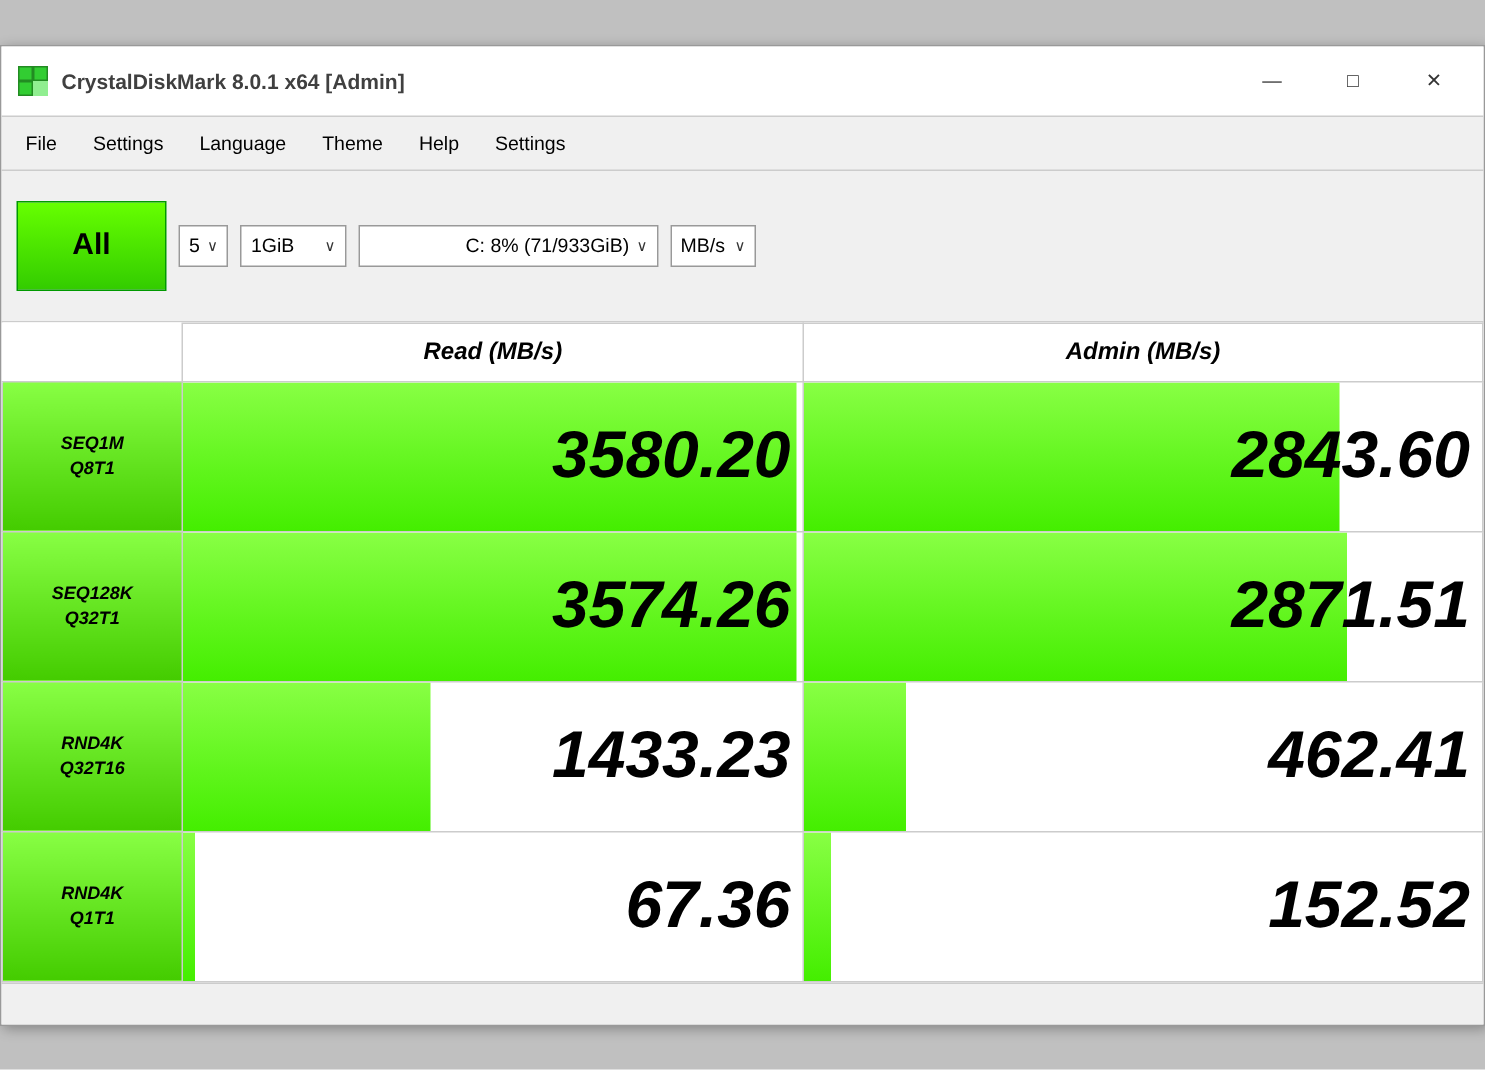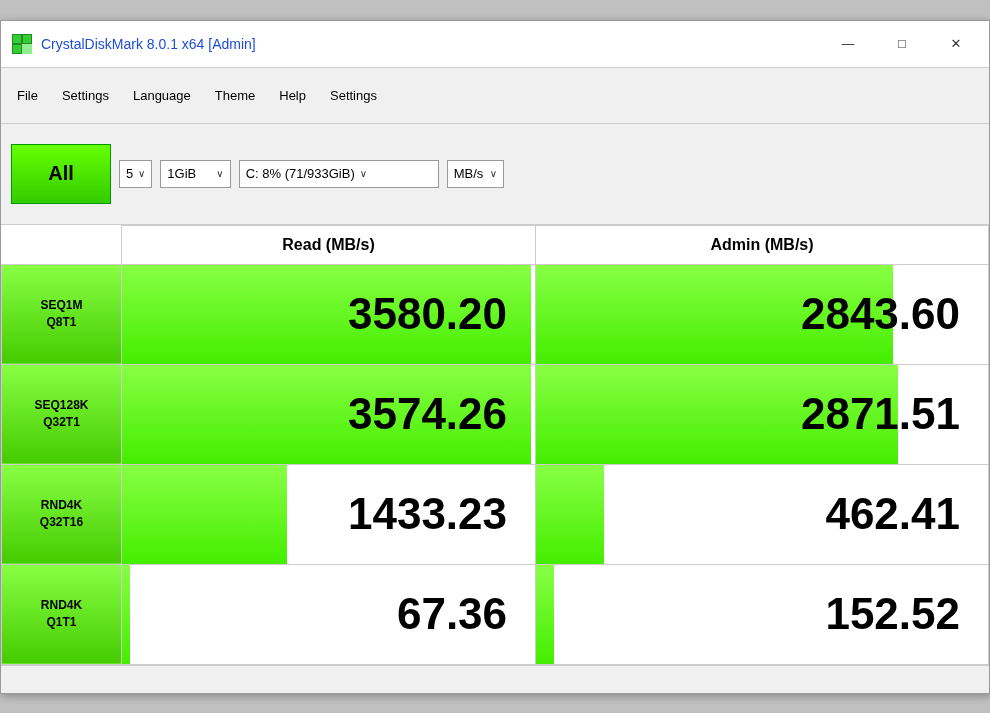--- a/index.html
+++ b/index.html
@@ -27,21 +27,22 @@
     }
     .title-bar-icon {
       width: 22px;
       height: 22px;
       margin-right: 8px;
       flex-shrink: 0;
     }
     .title-bar-text {
       flex: 1;
       font-size: 14px;
-      color: #1d4ed8;
+      color: #404040;
+      font-weight: bold;
     }
     .title-bar-controls {
       display: flex;
       gap: 8px;
       align-items: center;
     }
     .title-btn {
       width: 46px;
       height: 30px;
       border: none;
@@ -49,21 +50,21 @@
       cursor: pointer;
       font-size: 13px;
       color: #333;
       display: flex;
       align-items: center;
       justify-content: center;
     }
     .menu-bar {
       background: #f0f0f0;
       display: flex;
-      padding: 16px 6px;
+      padding: 6px 6px;
       border-bottom: 1px solid #ccc;
       gap: 4px;
     }
     .menu-item {
       padding: 4px 10px;
       font-size: 13px;
       cursor: pointer;
       border-radius: 2px;
     }
     .toolbar {
@@ -111,20 +112,21 @@
       margin-left: 4px;
       color: #333;
     }
     .main-content {
       background: #fff;
       padding: 0;
     }
     .bench-table {
       width: 100%;
       border-collapse: collapse;
+      font-style: italic;
     }
     .bench-table th, .bench-table td {
       border: 1px solid #ccc;
       text-align: center;
       vertical-align: middle;
     }
     .header-row th {
       background: #fff;
       font-weight: bold;
       font-size: 16px;
@@ -150,21 +152,21 @@
     }
     .bench-value-inner {
       position: absolute;
       bottom: 0;
       left: 0;
       right: 0;
       top: 0;
       display: flex;
       align-items: center;
       justify-content: flex-end;
-      padding-right: 28px;
+      padding-right: 8px;
     }
     .green-bar {
       position: absolute;
       bottom: 0;
       left: 0;
       height: 100%;
       background: linear-gradient(to bottom, #88ff44, #44ee00);
       z-index: 0;
     }
     .bench-value-inner span {
@@ -225,21 +227,21 @@
         <option>3</option>
       </select>
     </div>
     <div class="select-wrapper">
       <select>
         <option>1GiB</option>
         <option>512MiB</option>
         <option>2GiB</option>
       </select>
     </div>
-    <div class="select-wrapper" style="min-width:200px;">
+    <div class="select-wrapper" style="min-width:200px;justify-content:flex-end;">
       <select>
         <option>C: 8% (71/933GiB)</option>
       </select>
     </div>
     <div class="select-wrapper">
       <select>
         <option>MB/s</option>
         <option>GB/s</option>
         <option>IOPS</option>
       </select>

